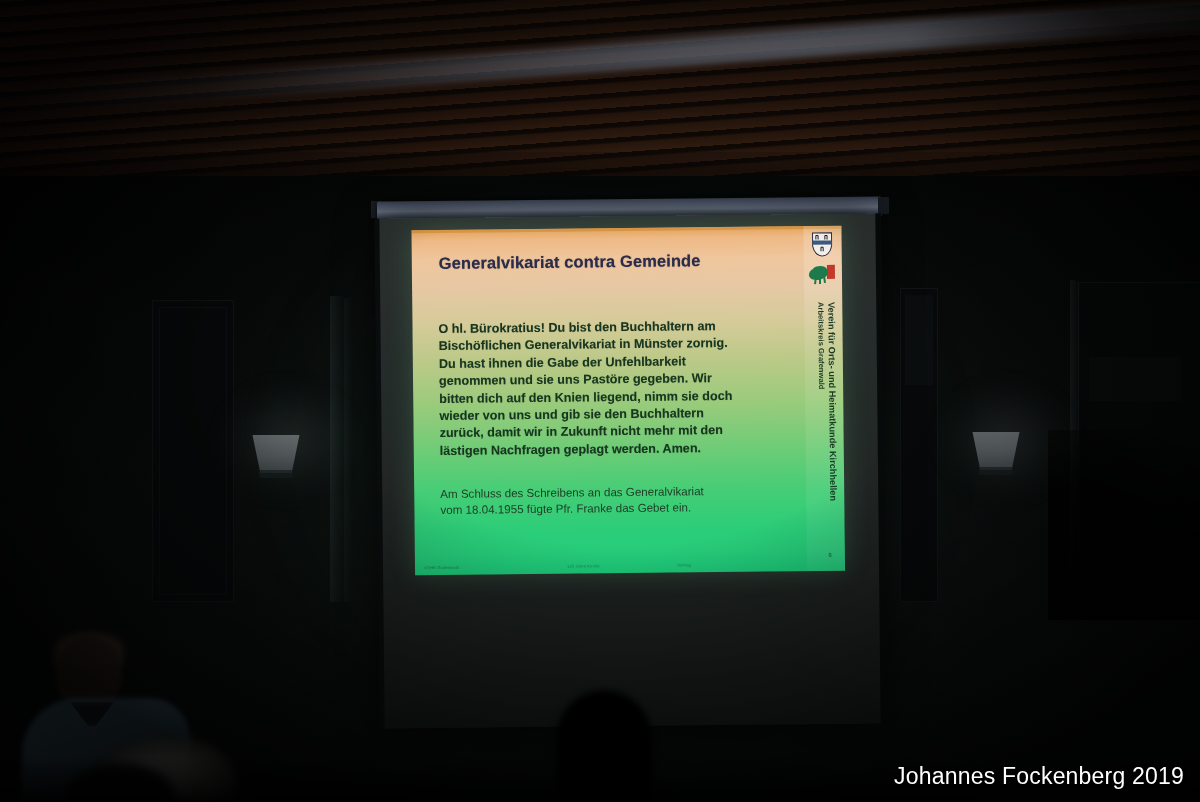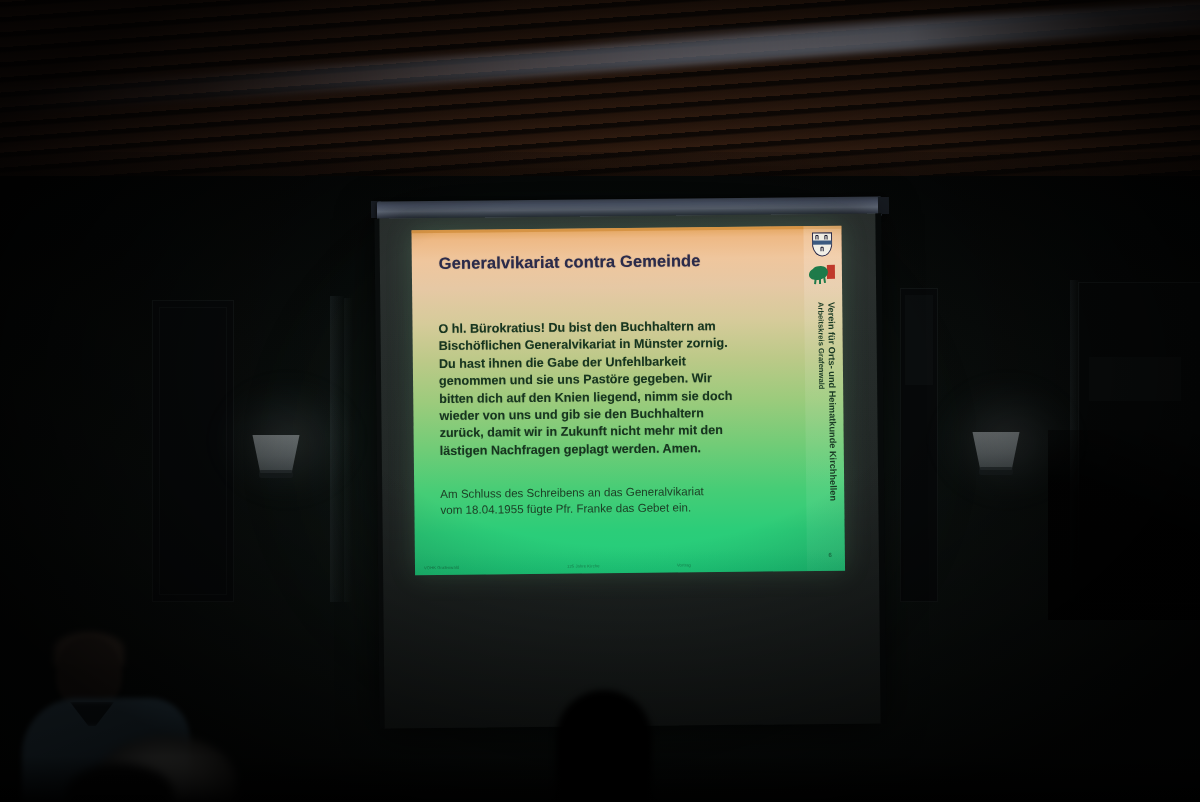--- a/index.html
+++ b/index.html
@@ -347,13 +347,14 @@
     <div class="p-body"></div>
     <div class="p-collar"></div>
   </div>
   <div class="fg-head-grey"></div>
   <div class="fg-head-grey2"></div>
   <div class="fg-head-center"></div>
   <div class="fg-bottom-dark"></div>
 
   <div class="vignette"></div>
 
+  <div class="watermark">Johannes Fockenberg 2019</div>
 </div>
 
 </body></html>

